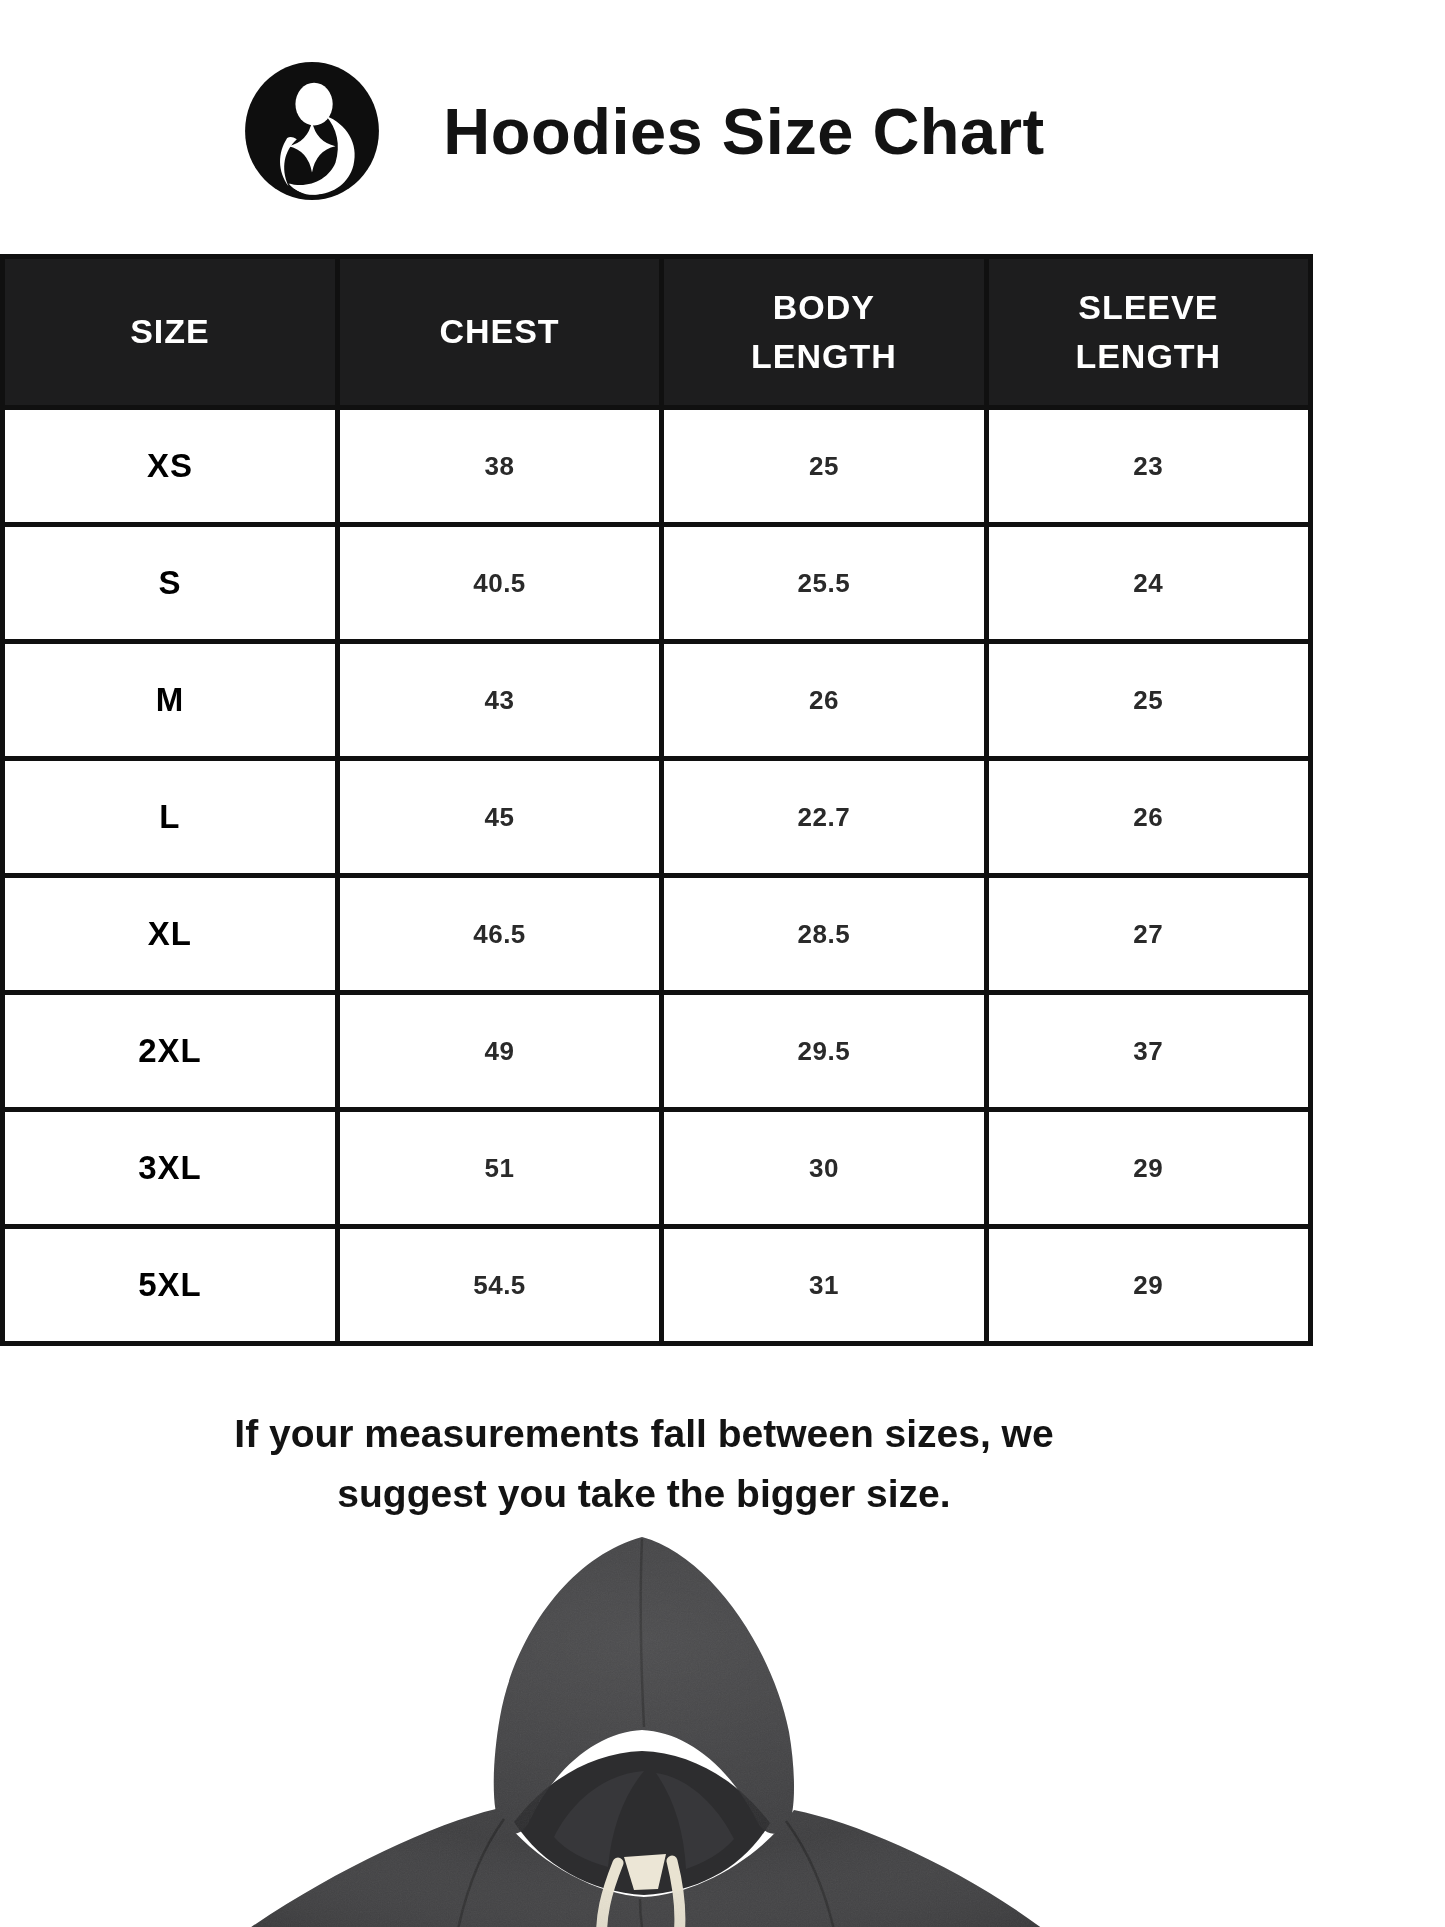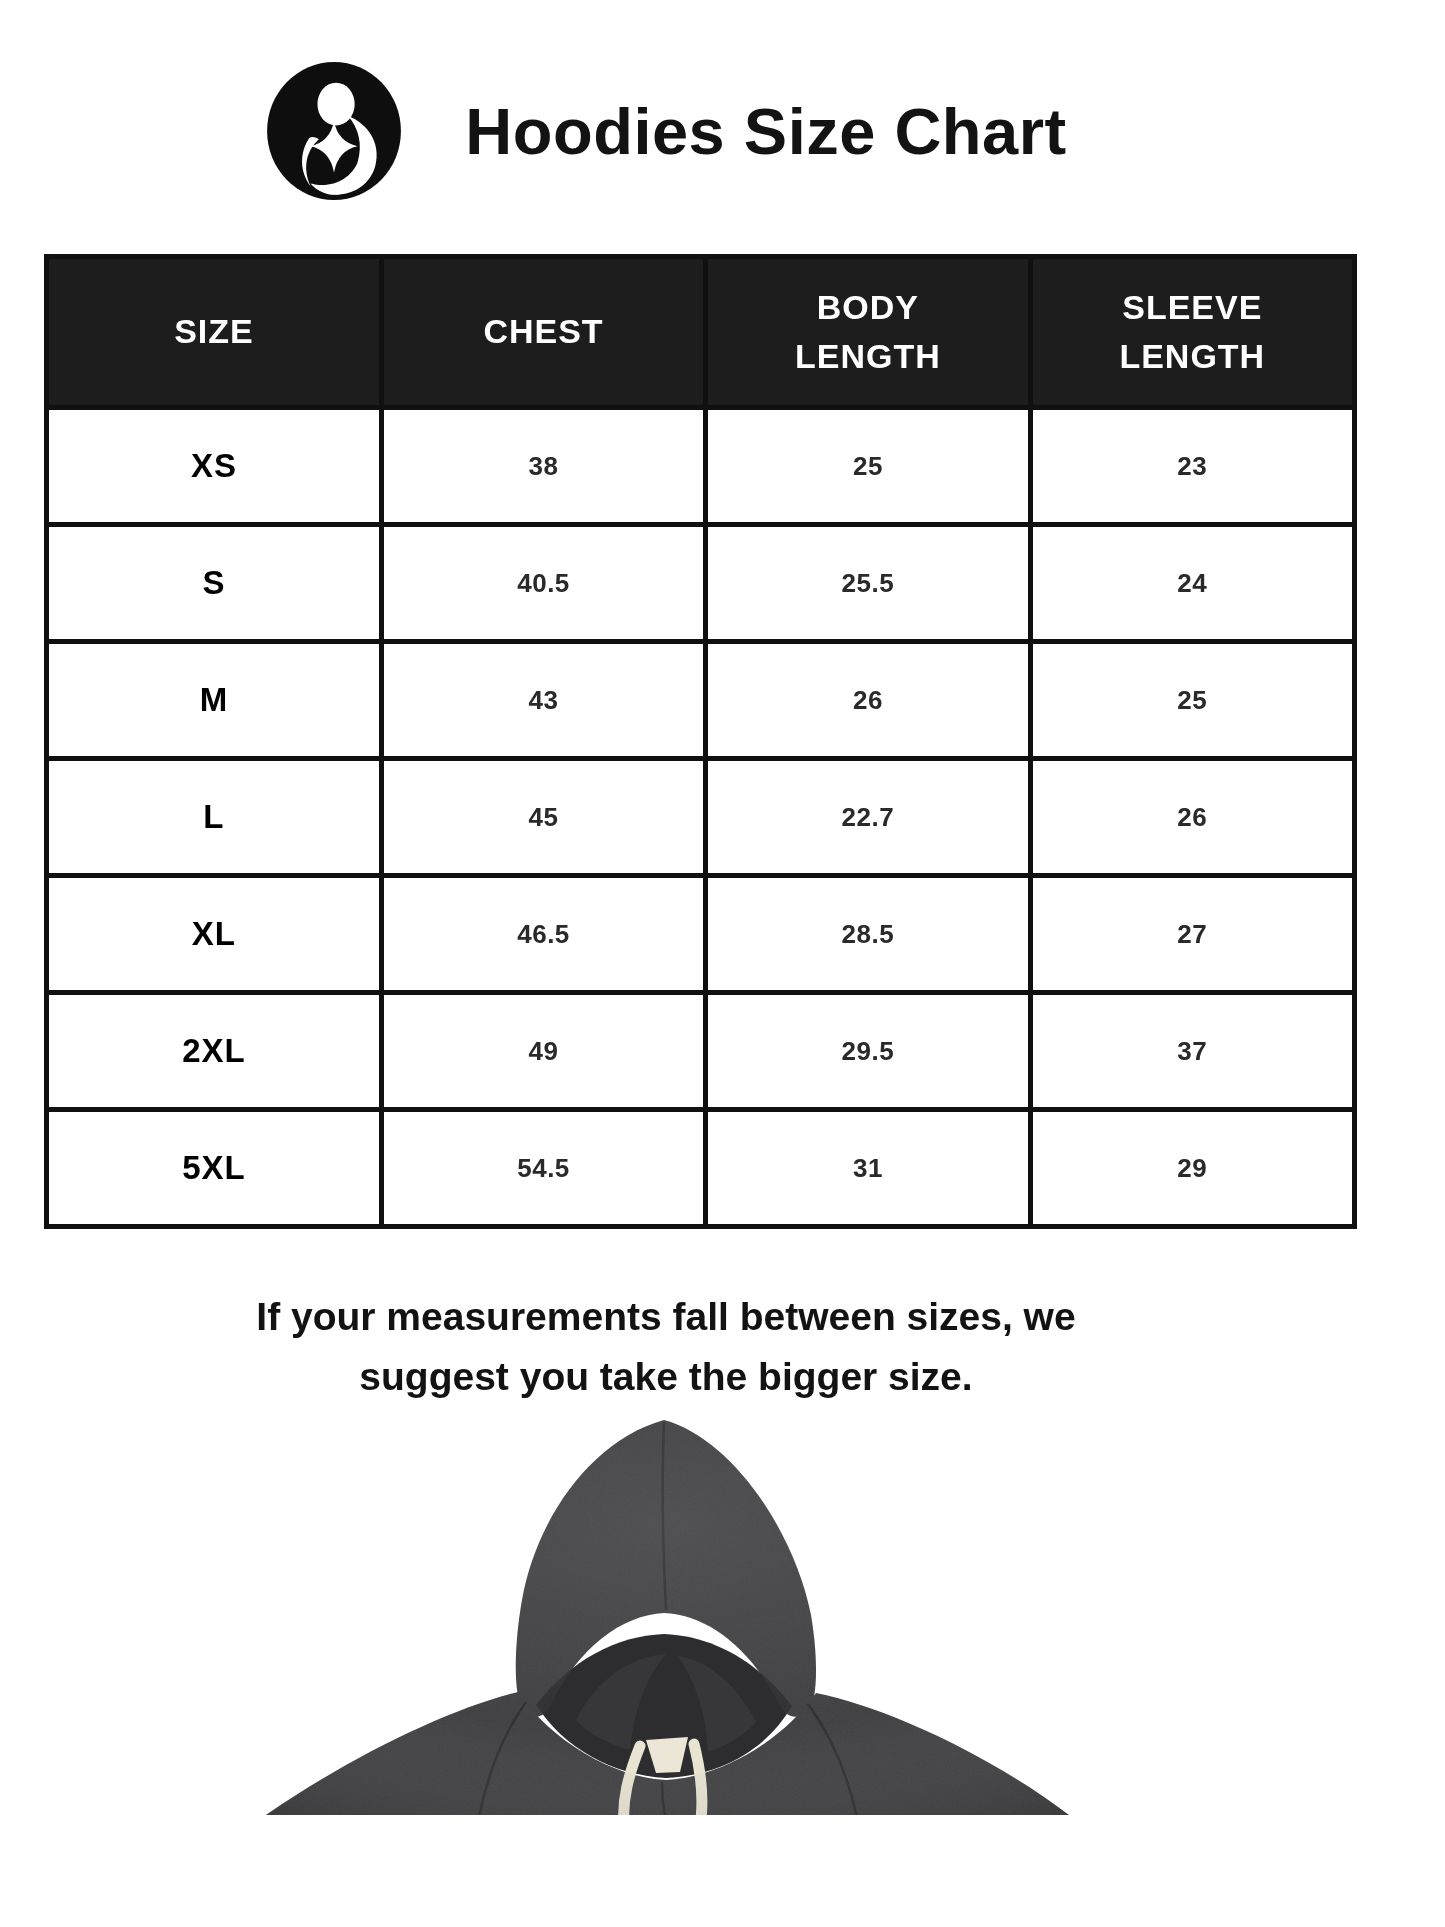--- a/index.html
+++ b/index.html
@@ -8,21 +8,21 @@
     --tbl-head-bg:#1d1d1e;
     --tbl-head-fg:#ffffff;
     --cell-fg:#2a2a2a;
     --hoodie-main:#3f3f41;
     --hoodie-inner:#2d2d2f;
     --hoodie-string:#e9e3d1;
   }
   *{box-sizing:border-box;margin:0;padding:0;}
   html,body{width:1445px;height:1927px;overflow:hidden;background:var(--page-bg);
     font-family:"Liberation Sans", sans-serif;}
-  .page{width:1288px;height:1927px;position:relative;background:var(--page-bg);padding-left:44px;}
+  .page{width:1288px;height:1927px;position:relative;background:var(--page-bg);}
 
   
   .header{display:flex;justify-content:center;align-items:center;gap:62px;padding-top:60px;}
   .logo{width:138px;height:142px;flex:0 0 auto;}
   .title{font-size:65px;font-weight:800;letter-spacing:.5px;color:#131313;white-space:nowrap;}
 
   
   table.size-table{width:1313px;margin:52px auto 4px;border-collapse:collapse;table-layout:fixed;}
   .size-table th,.size-table td{border:5px solid var(--tbl-border);text-align:center;vertical-align:middle;}
   .size-table th{background:var(--tbl-head-bg);color:var(--tbl-head-fg);
@@ -106,20 +106,26 @@
           <td>28.5</td>
           <td>27</td>
         </tr>
         <tr>
           <td class="size-col">2XL</td>
           <td>49</td>
           <td>29.5</td>
           <td>37</td>
         </tr>
         <tr>
+          <td class="size-col">3XL</td>
+          <td>51</td>
+          <td>30</td>
+          <td>29</td>
+        </tr>
+        <tr>
           <td class="size-col">5XL</td>
           <td>54.5</td>
           <td>31</td>
           <td>29</td>
         </tr>
       </tbody>
   </table>
 
   <div class="note">
     <div>If your measurements fall between sizes, we</div>

